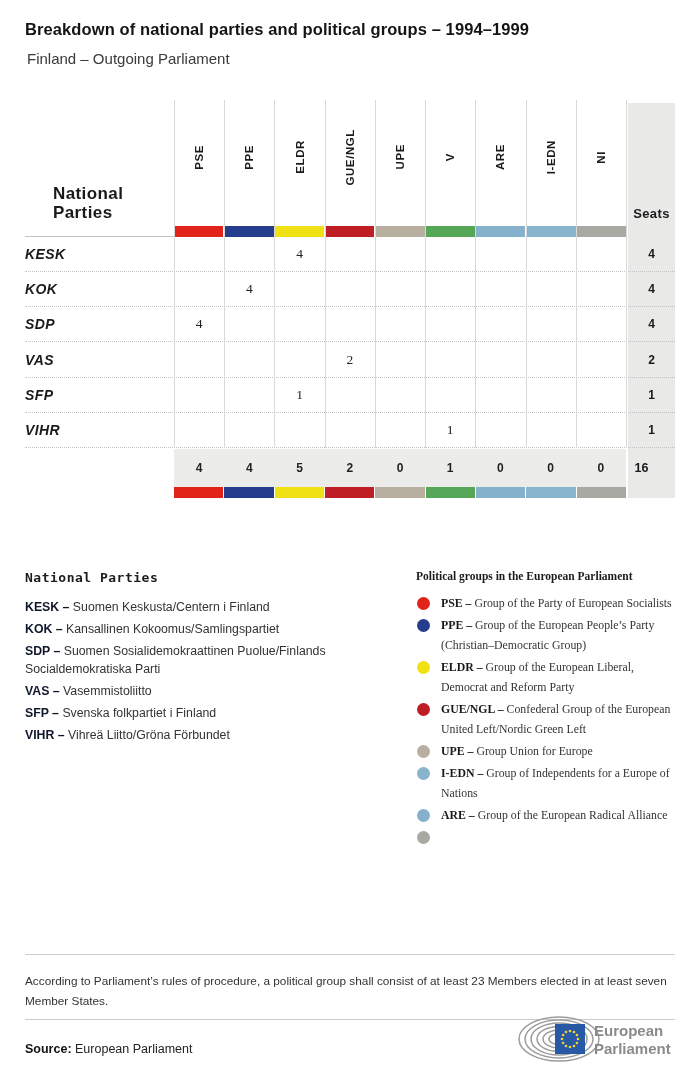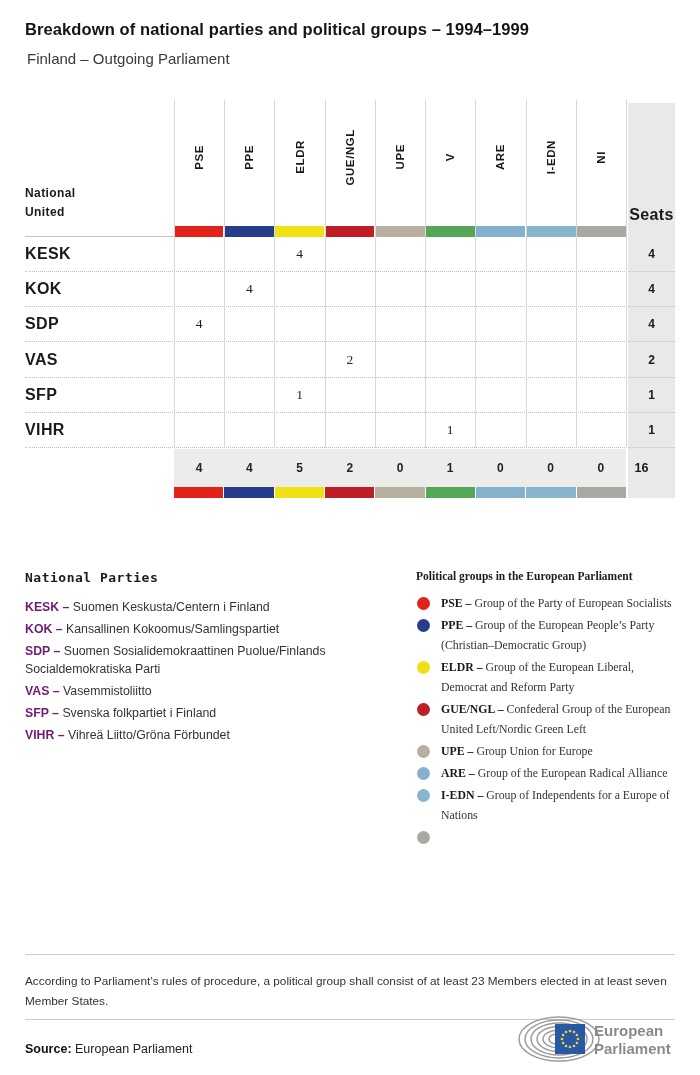--- a/index.html
+++ b/index.html
@@ -7,50 +7,50 @@
     width:700px;height:1075px;position:relative;background:#ffffff;
     font-family:"Liberation Sans",sans-serif;color:#1a1a1a;overflow:hidden;
   }
   .title{position:absolute;left:25px;top:20px;font-size:16.5px;font-weight:bold;color:#141414;letter-spacing:0.1px;}
   .subtitle{position:absolute;left:27px;top:50px;font-size:15px;color:#3a3a3a;}
 
   
   .table-wrap{position:absolute;left:25px;top:100px;width:650px;height:400px;}
   .seats-bg{position:absolute;left:603px;top:3px;width:47px;height:395px;background:#e9e9e8;}
   .corner{position:absolute;left:0;top:0;width:149px;height:126px;display:flex;flex-direction:column;justify-content:flex-end;padding-bottom:4px;box-sizing:border-box;}
-  .corner span{font-size:12px;font-weight:bold;line-height:19px;letter-spacing:0.4px;}
+  .corner span{font-size:17px;font-weight:bold;line-height:19px;letter-spacing:0.4px;margin-left:28px;}
   .corner-line{position:absolute;left:0;top:136px;width:149px;height:1px;background:#c4c4c4;}
   .header-cols{position:absolute;left:149px;top:0;width:452px;height:126px;display:flex;}
   .hcell{flex:1;display:flex;align-items:center;justify-content:center;padding-bottom:12px;box-sizing:border-box;}
   .vlabel{writing-mode:vertical-rl;transform:rotate(180deg);font-size:11.5px;font-weight:bold;letter-spacing:0.6px;white-space:nowrap;}
-  .seats-head{position:absolute;left:603px;top:106px;width:47px;text-align:center;font-size:16px;font-weight:bold;letter-spacing:0.4px;}
+  .seats-head{position:absolute;left:603px;top:106px;width:47px;text-align:center;font-size:13px;font-weight:bold;letter-spacing:0.4px;}
   .bar-row{position:absolute;left:149px;width:452px;height:11px;display:flex;}
   .bar-row.head{top:126px;}
   .bar-row.foot{top:387px;}
   .bar-cell{flex:1;border-right:1px solid #fff;box-sizing:border-box;}
   .bar-cell:last-child{border-right:none;}
   .vline{position:absolute;top:0;width:1px;height:348px;background:#d8d8d8;}
   .rows{position:absolute;left:0;top:137px;width:650px;}
   .trow{display:flex;height:35.17px;box-sizing:border-box;border-bottom:1px dotted #c2c2c2;align-items:center;}
-  .rlabel{width:149px;font-size:16px;font-weight:bold;letter-spacing:0.4px;}
+  .rlabel{width:149px;font-size:14px;font-weight:bold;letter-spacing:0.4px;font-style:italic;}
   .rcells{width:452px;display:flex;height:100%;align-items:center;}
   .dcell{flex:1;text-align:center;font-family:"Liberation Serif",serif;font-size:13.5px;color:#222;}
   .rgap{width:2px;}
   .rseat{width:47px;text-align:center;font-size:12px;font-weight:bold;}
   .totals{position:absolute;left:0;top:349px;width:650px;height:38px;display:flex;align-items:center;}
   .tspacer{width:149px;height:100%;}
   .tcells{width:452px;height:100%;background:#ececeb;display:flex;align-items:center;}
   .tcell{flex:1;text-align:center;font-size:12px;font-weight:bold;color:#222;}
   .tseat{width:27px;text-align:center;font-size:12.5px;font-weight:bold;}
 
   
   .legend-left{position:absolute;left:25px;top:570px;width:380px;}
   .legend-left h3{margin:0 0 13px 0;font-family:"DejaVu Sans Mono",monospace;font-size:13px;font-weight:bold;letter-spacing:0.5px;color:#1c1c1c;}
   .lp-item{font-size:12.3px;line-height:18px;margin-bottom:4px;color:#333;}
-  .lp-item strong{color:#701a75;}
+  .lp-item strong{color:#0f172a;}
   .legend-right{position:absolute;left:416px;top:570px;width:262px;font-family:Liberation Serif, serif;}
   .legend-right h3{margin:0 0 11px 0;font-size:11.5px;font-weight:bold;color:#1c1c1c;}
   .pg-item{display:flex;margin-bottom:2px;}
   .pg-dot{width:13px;height:13px;border-radius:50%;margin:4px 11px 0 1px;flex:none;}
   .pg-text{font-size:11.8px;line-height:20px;color:#333;width:235px;}
   .pg-text strong{color:#1a1a1a;}
 
   
   .footnote{position:absolute;left:25px;top:954px;width:650px;border-top:1px solid #cccccc;border-bottom:1px solid #cccccc;padding:16px 0 8px;box-sizing:content-box;font-size:11.8px;line-height:20px;color:#333;}
   .source{position:absolute;left:25px;top:1042px;font-size:12.5px;color:#222;}
@@ -60,21 +60,21 @@
 </head>
 <body>
 
 <div class="title">Breakdown of national parties and political groups – 1994–1999</div>
 <div class="subtitle">Finland – Outgoing Parliament</div>
 
 <div class="table-wrap">
   <div class="seats-bg"></div>
   <div class="corner">
     <span>National</span>
-    <span>United</span>
+    <span>Parties</span>
   </div>
   <div class="corner-line"></div>
   <div class="header-cols">
       <div class="hcell">
         <span class="vlabel">PSE</span>
       </div>
       <div class="hcell">
         <span class="vlabel">PPE</span>
       </div>
       <div class="hcell">
@@ -279,26 +279,26 @@
       </div>
       <div class="pg-item">
         <span class="pg-dot" style="background: rgb(191, 31, 36);"></span>
         <div class="pg-text"><strong>GUE/NGL – </strong><span>Confederal Group of the European United Left/Nordic Green Left</span></div>
       </div>
       <div class="pg-item">
         <span class="pg-dot" style="background: rgb(183, 176, 161);"></span>
         <div class="pg-text"><strong>UPE – </strong><span>Group Union for Europe</span></div>
       </div>
       <div class="pg-item">
+        <span class="pg-dot" style="background: rgb(136, 180, 205);"></span>
+        <div class="pg-text"><strong>I-EDN – </strong><span>Group of Independents for a Europe of Nations</span></div>
+      </div>
+      <div class="pg-item">
         <span class="pg-dot" style="background: rgb(134, 177, 204);"></span>
         <div class="pg-text"><strong>ARE – </strong><span>Group of the European Radical Alliance</span></div>
-      </div>
-      <div class="pg-item">
-        <span class="pg-dot" style="background: rgb(136, 180, 205);"></span>
-        <div class="pg-text"><strong>I-EDN – </strong><span>Group of Independents for a Europe of Nations</span></div>
       </div>
       <div class="pg-item">
         <span class="pg-dot" style="background: rgb(169, 169, 164);"></span>
       </div>
     </div>
 </div>
 
 <div class="footnote">According to Parliament’s rules of procedure, a political group shall consist of at least 23 Members elected in at least seven Member States.</div>
 
 <div class="source">

